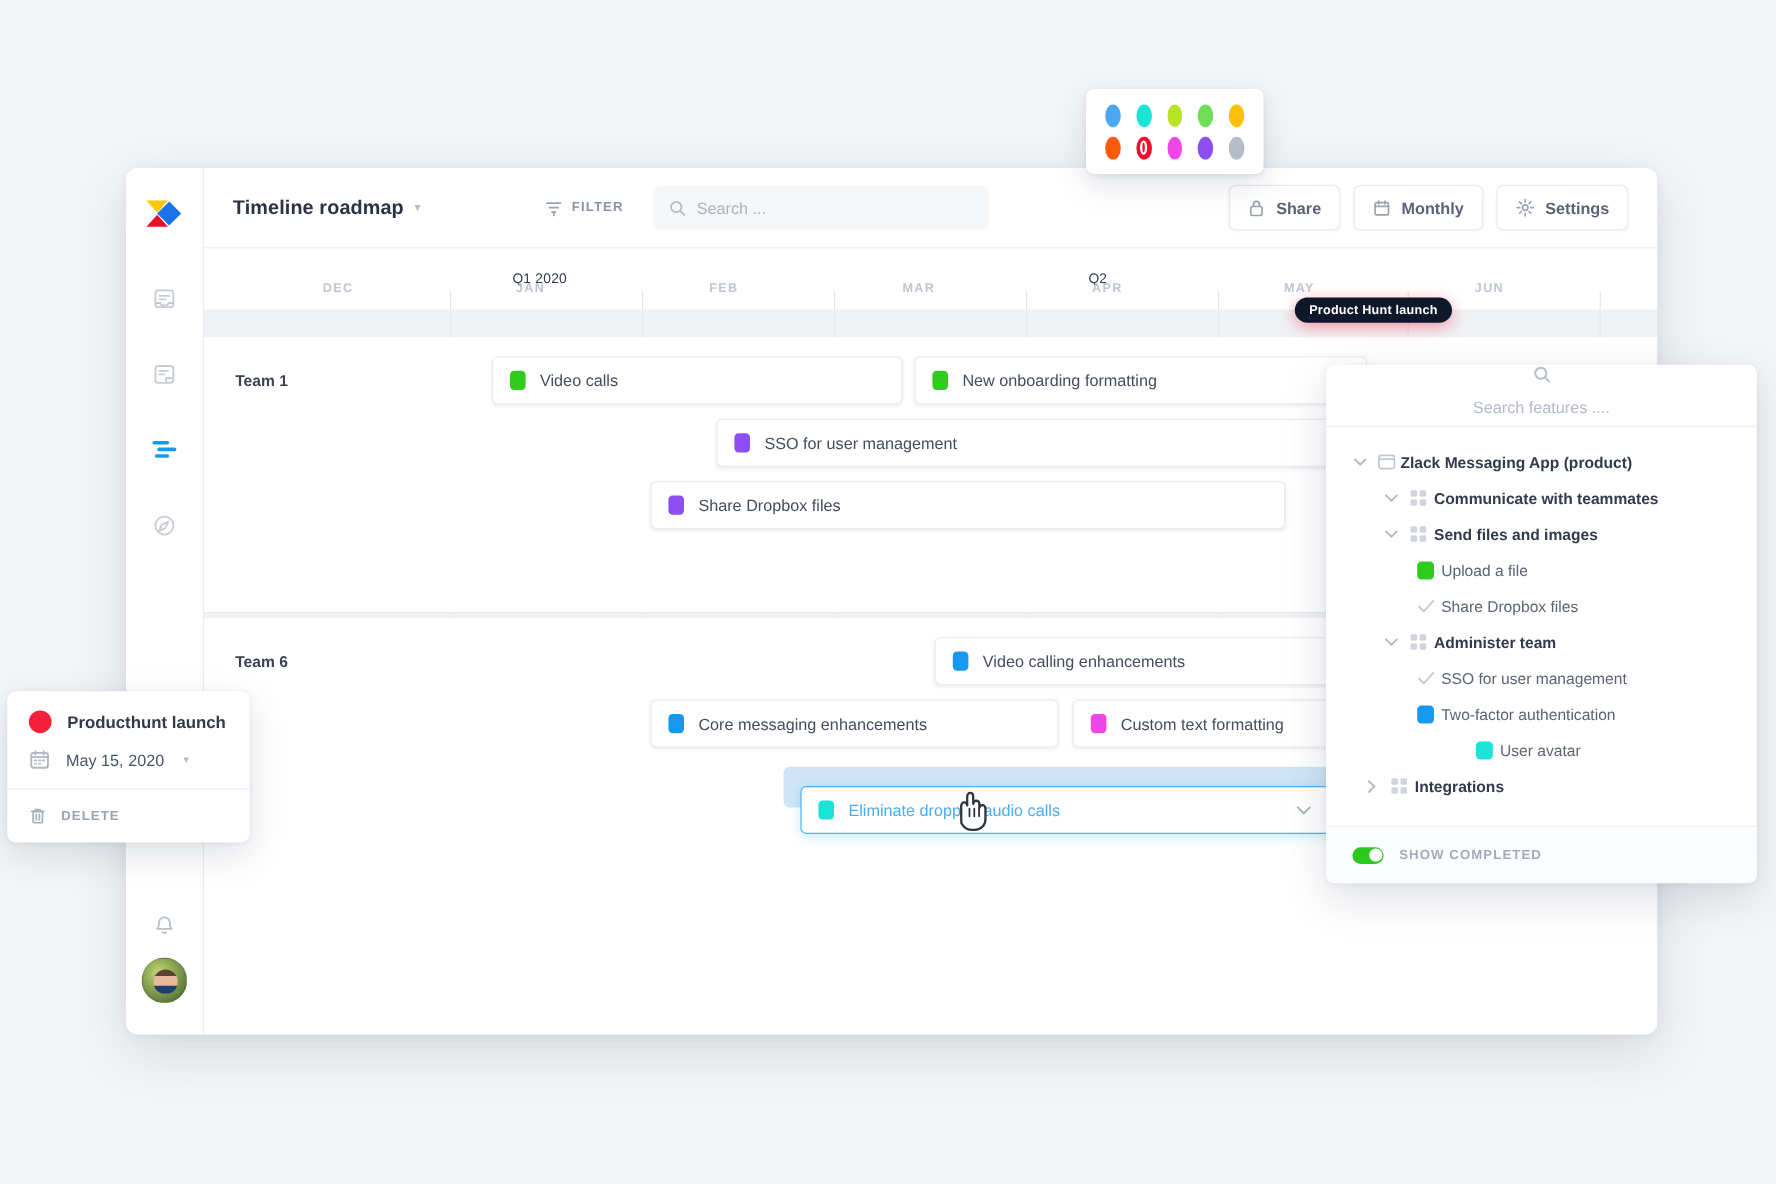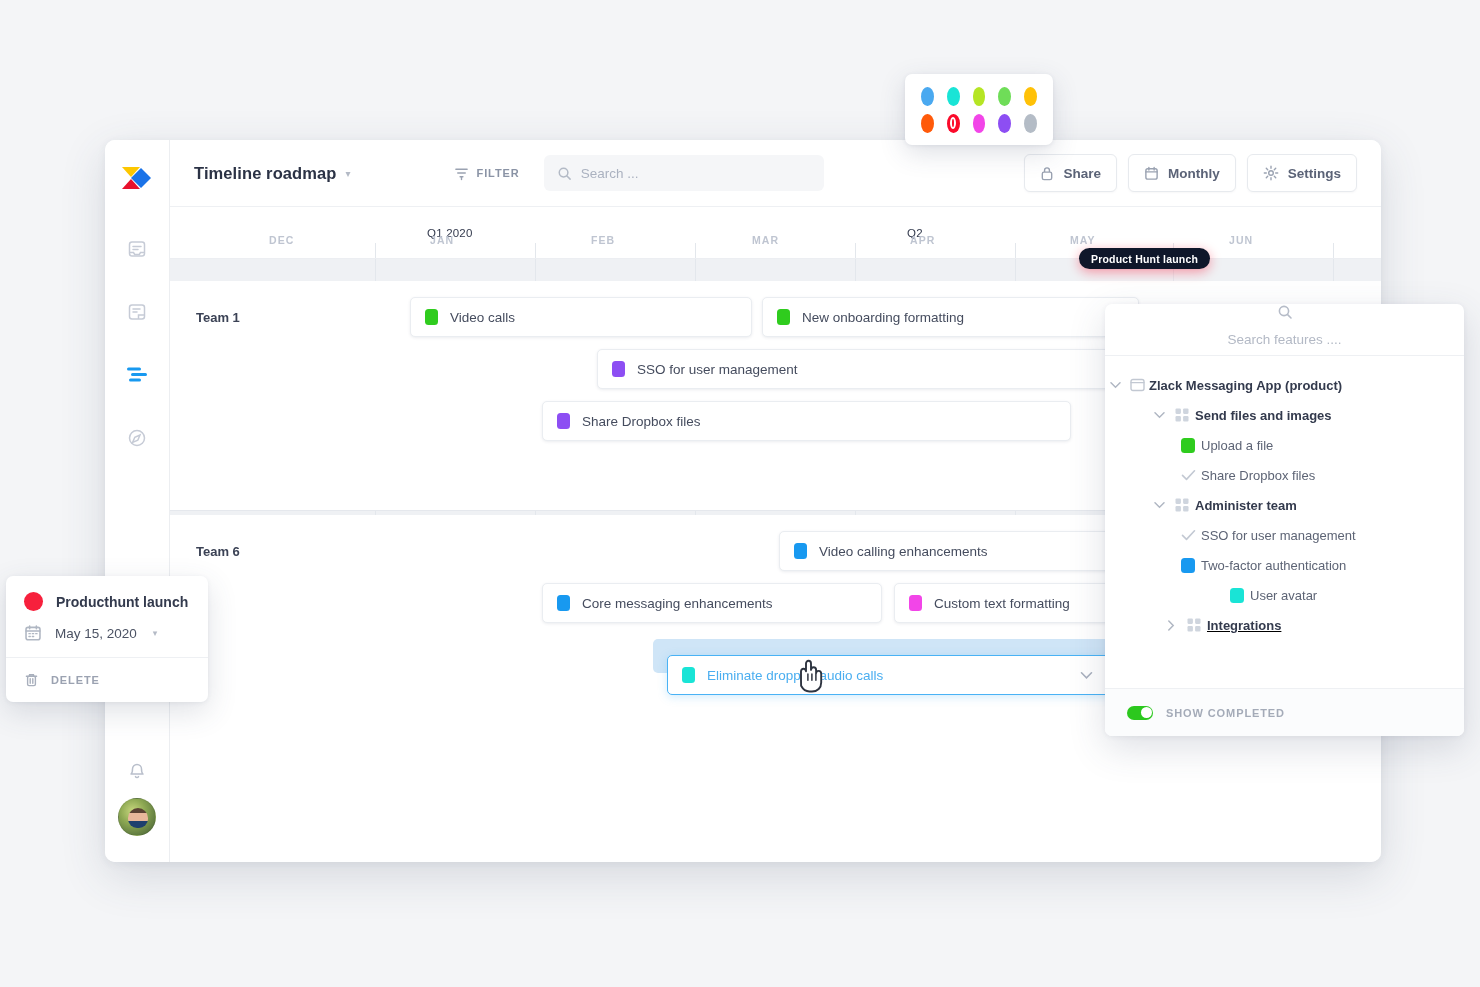--- a/index.html
+++ b/index.html
@@ -424,110 +424,126 @@
     <div class="feat-search">
       <svg width="16" height="16" viewBox="0 0 16 16" fill="none" stroke="#b6bcc8" stroke-width="1.6" stroke-linecap="round">
         <circle cx="7" cy="7" r="4.6"></circle>
           <path d="M10.6 10.6L14 14"></path>
       </svg>
       <span class="feat-search-ph">Search features ....</span>
     </div>
 
     <div class="feat-tree">
 
-      <div class="tnode" style="padding-left:0;">
+      <div class="tnode" style="padding-left:18px;">
         <span class="tw">
           <svg width="11" height="8" viewBox="0 0 11 8" fill="none" stroke="#b0b7c3" stroke-width="1.5" stroke-linecap="round">
               <path d="M1 1.8l4.5 4.4L10 1.8"></path>
             </svg>
         </span>
         <span class="tw" style="width:24px">
           <svg width="15" height="14" viewBox="0 0 15 14" fill="none" stroke="#c2c8d2" stroke-width="1.4">
             <rect x="1" y="1.5" width="13" height="11" rx="2"></rect>
               <path d="M1 4.6h13" stroke-linecap="round"></path>
           </svg>
         </span>
         <span class="tlabel bold">Zlack Messaging App (product)</span>
       </div>
-
 
       <div class="tnode" style="padding-left:44px;">
         <span class="tw">
           <svg width="11" height="8" viewBox="0 0 11 8" fill="none" stroke="#b0b7c3" stroke-width="1.5" stroke-linecap="round">
               <path d="M1 1.8l4.5 4.4L10 1.8"></path>
             </svg>
         </span>
         <span class="tw" style="width:26px">
           <svg width="14" height="14" viewBox="0 0 14 14">
             <rect x="0.5" y="0.5" width="5.4" height="5.4" rx="1.1" fill="#cfd5de"></rect>
               <rect x="8.1" y="0.5" width="5.4" height="5.4" rx="1.1" fill="#cfd5de"></rect>
             <rect x="0.5" y="8.1" width="5.4" height="5.4" rx="1.1" fill="#cfd5de"></rect>
               <rect x="8.1" y="8.1" width="5.4" height="5.4" rx="1.1" fill="#cfd5de"></rect>
           </svg>
         </span>
-        <span class="tlabel bold">Send files and images</span>
-      </div>
-
-      <div class="tnode" style="padding-left:70px;">
-        <span class="tw" style="width:26px">
-          <span class="tsq" style="background:#2fcc1e; display:block;"></span>
-        </span>
-        <span class="tlabel norm">Upload a file</span>
-      </div>
-
-      <div class="tnode" style="padding-left:70px;">
-        <span class="tw" style="width:26px">
-          <svg width="15" height="12" viewBox="0 0 15 12" fill="none" stroke="#c3c9d3" stroke-width="1.6" stroke-linecap="round" stroke-linejoin="round">
-              <path d="M1.5 6.4l4 4L13.5 1.8"></path>
-            </svg>
-        </span>
-        <span class="tlabel norm">Share Dropbox files</span>
+        <span class="tlabel bold">Communicate with teammates</span>
       </div>
 
       <div class="tnode" style="padding-left:44px;">
         <span class="tw">
           <svg width="11" height="8" viewBox="0 0 11 8" fill="none" stroke="#b0b7c3" stroke-width="1.5" stroke-linecap="round">
               <path d="M1 1.8l4.5 4.4L10 1.8"></path>
             </svg>
         </span>
         <span class="tw" style="width:26px">
           <svg width="14" height="14" viewBox="0 0 14 14">
             <rect x="0.5" y="0.5" width="5.4" height="5.4" rx="1.1" fill="#cfd5de"></rect>
               <rect x="8.1" y="0.5" width="5.4" height="5.4" rx="1.1" fill="#cfd5de"></rect>
             <rect x="0.5" y="8.1" width="5.4" height="5.4" rx="1.1" fill="#cfd5de"></rect>
               <rect x="8.1" y="8.1" width="5.4" height="5.4" rx="1.1" fill="#cfd5de"></rect>
           </svg>
         </span>
-        <span class="tlabel bold">Administer team</span>
+        <span class="tlabel bold">Send files and images</span>
+      </div>
+
+      <div class="tnode" style="padding-left:70px;">
+        <span class="tw" style="width:26px">
+          <span class="tsq" style="background:#2fcc1e; display:block;"></span>
+        </span>
+        <span class="tlabel norm">Upload a file</span>
       </div>
 
       <div class="tnode" style="padding-left:70px;">
         <span class="tw" style="width:26px">
           <svg width="15" height="12" viewBox="0 0 15 12" fill="none" stroke="#c3c9d3" stroke-width="1.6" stroke-linecap="round" stroke-linejoin="round">
               <path d="M1.5 6.4l4 4L13.5 1.8"></path>
             </svg>
         </span>
+        <span class="tlabel norm">Share Dropbox files</span>
+      </div>
+
+      <div class="tnode" style="padding-left:44px;">
+        <span class="tw">
+          <svg width="11" height="8" viewBox="0 0 11 8" fill="none" stroke="#b0b7c3" stroke-width="1.5" stroke-linecap="round">
+              <path d="M1 1.8l4.5 4.4L10 1.8"></path>
+            </svg>
+        </span>
+        <span class="tw" style="width:26px">
+          <svg width="14" height="14" viewBox="0 0 14 14">
+            <rect x="0.5" y="0.5" width="5.4" height="5.4" rx="1.1" fill="#cfd5de"></rect>
+              <rect x="8.1" y="0.5" width="5.4" height="5.4" rx="1.1" fill="#cfd5de"></rect>
+            <rect x="0.5" y="8.1" width="5.4" height="5.4" rx="1.1" fill="#cfd5de"></rect>
+              <rect x="8.1" y="8.1" width="5.4" height="5.4" rx="1.1" fill="#cfd5de"></rect>
+          </svg>
+        </span>
+        <span class="tlabel bold">Administer team</span>
+      </div>
+
+      <div class="tnode" style="padding-left:70px;">
+        <span class="tw" style="width:26px">
+          <svg width="15" height="12" viewBox="0 0 15 12" fill="none" stroke="#c3c9d3" stroke-width="1.6" stroke-linecap="round" stroke-linejoin="round">
+              <path d="M1.5 6.4l4 4L13.5 1.8"></path>
+            </svg>
+        </span>
         <span class="tlabel norm">SSO for user management</span>
       </div>
 
       <div class="tnode" style="padding-left:70px;">
         <span class="tw" style="width:26px">
           <span class="tsq" style="background:#1899f0; display:block;"></span>
         </span>
         <span class="tlabel norm">Two-factor authentication</span>
       </div>
 
       <div class="tnode" style="padding-left:108px;margin-left:11px;">
         <span class="tw" style="width:26px">
           <span class="tsq" style="background:#19e4d6; display:block;"></span>
         </span>
         <span class="tlabel norm">User avatar</span>
       </div>
 
-      <div class="tnode" style="padding-left:56px;text-decoration:underline;">
+      <div class="tnode" style="padding-left:28px;">
         <span class="tw">
           <svg width="8" height="11" viewBox="0 0 8 11" fill="none" stroke="#b0b7c3" stroke-width="1.5" stroke-linecap="round">
               <path d="M1.8 1l4.4 4.5L1.8 10"></path>
             </svg>
         </span>
         <span class="tw" style="width:26px">
           <svg width="14" height="14" viewBox="0 0 14 14">
             <rect x="0.5" y="0.5" width="5.4" height="5.4" rx="1.1" fill="#cfd5de"></rect>
               <rect x="8.1" y="0.5" width="5.4" height="5.4" rx="1.1" fill="#cfd5de"></rect>
             <rect x="0.5" y="8.1" width="5.4" height="5.4" rx="1.1" fill="#cfd5de"></rect>

